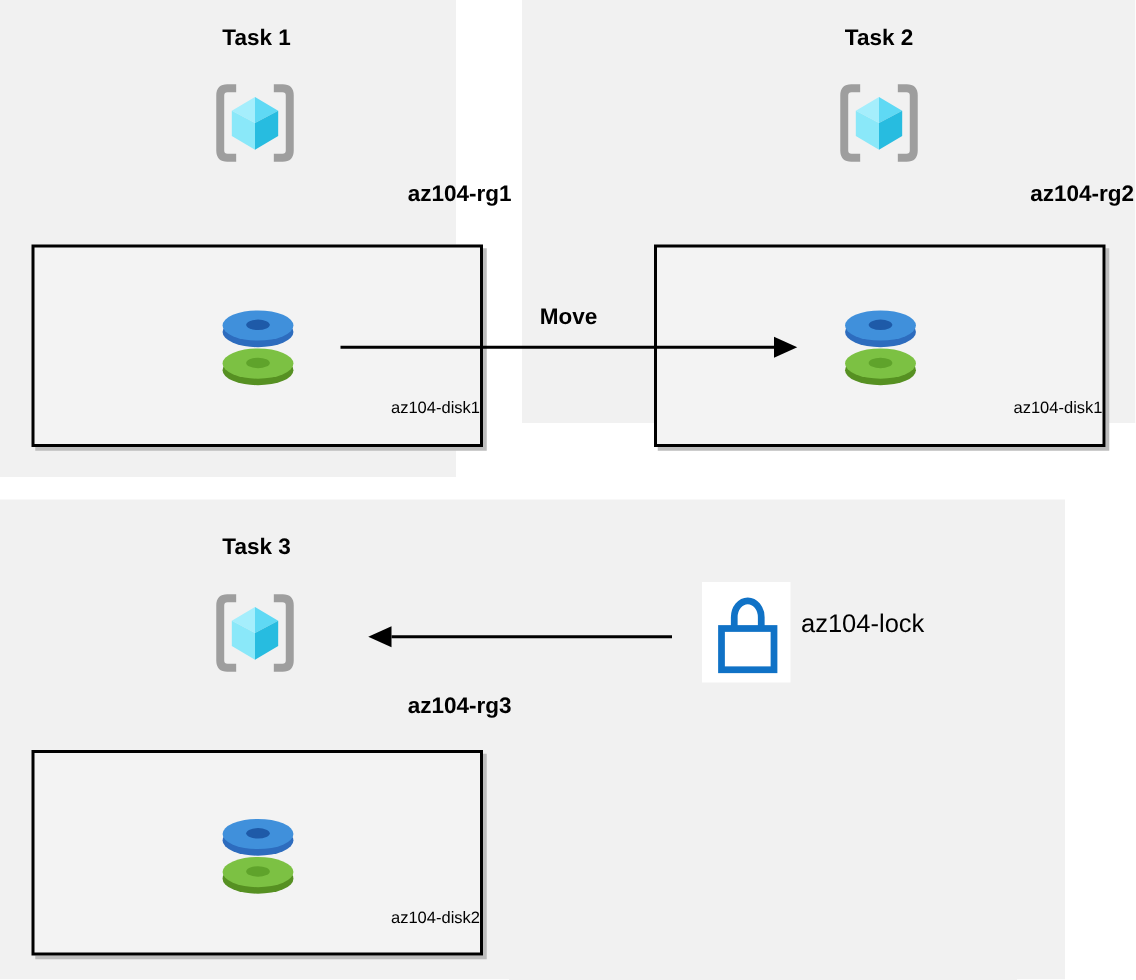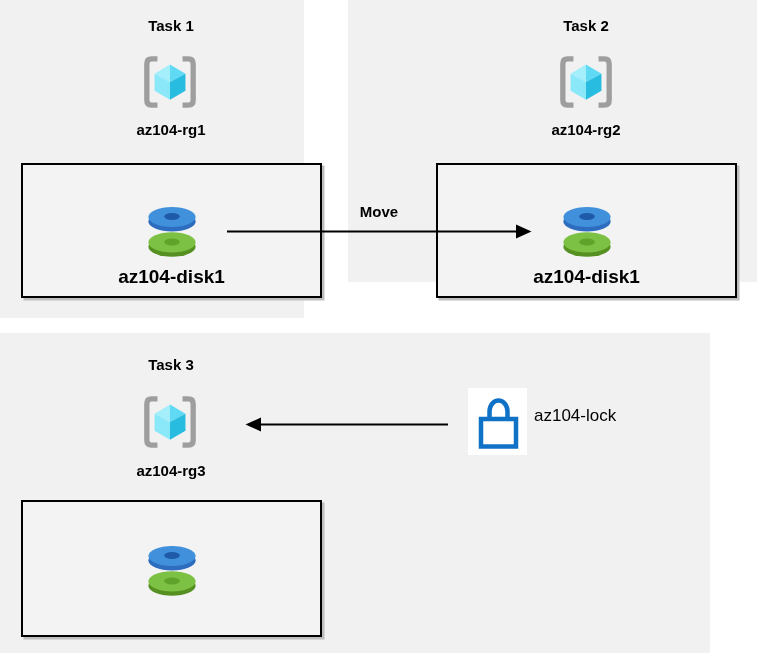--- a/index.html
+++ b/index.html
@@ -17,35 +17,35 @@
   .task-title{position:absolute;width:340px;text-align:center;font-weight:700;font-size:15px}
   #p1 .task-title{left:1px;top:17px}
   #p2 .task-title{left:68px;top:17px}
   #p3 .task-title{left:1px;top:23px}
 
   .rg-icon{position:absolute;width:58px;height:56px}
   #p1 .rg-icon{left:141px;top:54px}
   #p2 .rg-icon{left:209px;top:54px}
   #p3 .rg-icon{left:141px;top:61px}
 
-  .rg-label{position:absolute;width:340px;text-align:center;font-weight:700;font-size:15px}
+  .rg-label{position:absolute;width:340px;text-align:right;font-weight:700;font-size:15px}
   #p1 .rg-label{left:1px;top:121px}
   #p2 .rg-label{left:68px;top:121px}
   #p3 .rg-label{left:1px;top:129px}
 
   .resource-box{position:absolute;background:var(--box_bg,#f3f3f3);
     border:2px solid var(--box_border,#000);
     box-shadow:2.5px 2.5px 0 var(--box_shadow,#bdbdbd)}
   #p1 .resource-box{left:21px;top:163px;width:301px;height:135px}
   #p2 .resource-box{left:88px;top:163px;width:301px;height:135px}
   #p3 .resource-box{left:21px;top:167px;width:301px;height:137px}
 
   .disk-icon{position:absolute;left:50%;margin-left:-28px;top:36px;width:56px;height:60px}
   #p3 .disk-icon{top:38px}
-  .disk-label{position:absolute;left:0;width:100%;text-align:center;font-weight:700;font-size:19px;top:101px}
+  .disk-label{position:absolute;left:0;width:100%;text-align:right;font-weight:400;font-size:11px;top:101px}
   #p3 .disk-label{top:104px}
 
   .overlay{position:absolute;left:0;top:0;width:757px;height:653px;pointer-events:none}
   .move-label{position:absolute;left:347px;top:203px;width:64px;text-align:center;font-weight:700;font-size:15px}
 
   .lock-tile{position:absolute;left:468px;top:388px;width:59px;height:67px;
     background:var(--lock_bg,#fff);display:flex;align-items:center;justify-content:center}
   .lock-text{position:absolute;left:534px;top:405px;width:132px;text-align:left;
     font-weight:400;font-size:17px;line-height:22px}
   .hidden-defs{position:absolute;width:0;height:0;overflow:hidden}
@@ -105,20 +105,21 @@
 <section class="panel" id="p3">
   <div class="task-title">Task 3</div>
   <svg class="rg-icon" viewBox="0 0 60 58">
       <use href="#sym-rg"></use>
     </svg>
   <div class="rg-label">az104-rg3</div>
   <div class="resource-box">
     <svg class="disk-icon" viewBox="0 0 64 64">
         <use href="#sym-disk"></use>
       </svg>
+    <div class="disk-label">az104-disk2</div>
   </div>
 </section>
 
 <svg class="overlay">
   <line x1="227" y1="231.5" x2="517" y2="231.5" style="stroke:var(--arrow)" stroke-width="2"></line>
   <polygon points="531.5,231.5 516,224.5 516,238.5" style="fill:var(--arrow)"></polygon>
   <line x1="448" y1="424.5" x2="261" y2="424.5" style="stroke:var(--arrow)" stroke-width="2"></line>
   <polygon points="245.5,424.5 261,417.5 261,431.5" style="fill:var(--arrow)"></polygon>
 </svg>
 

